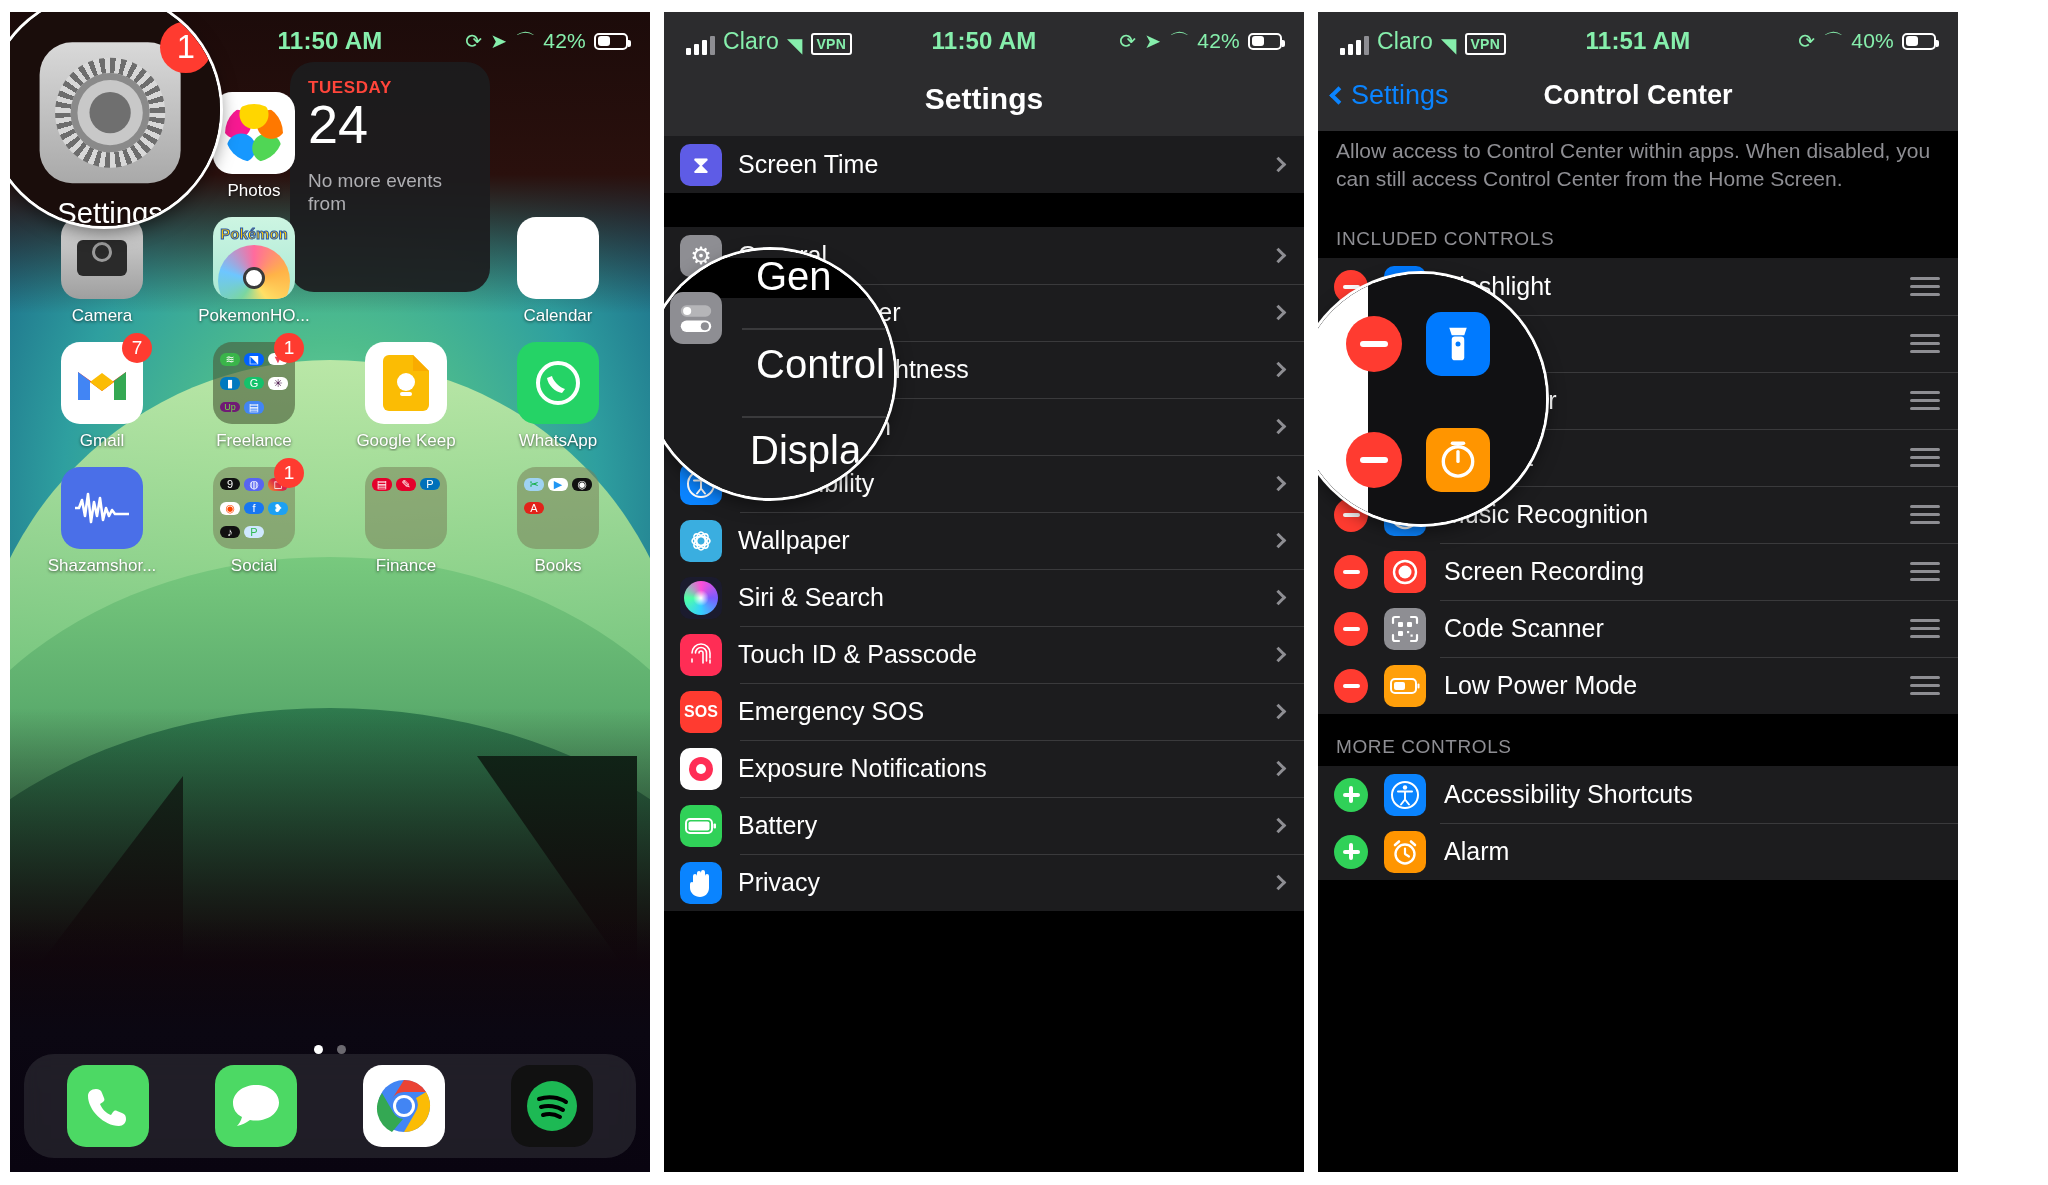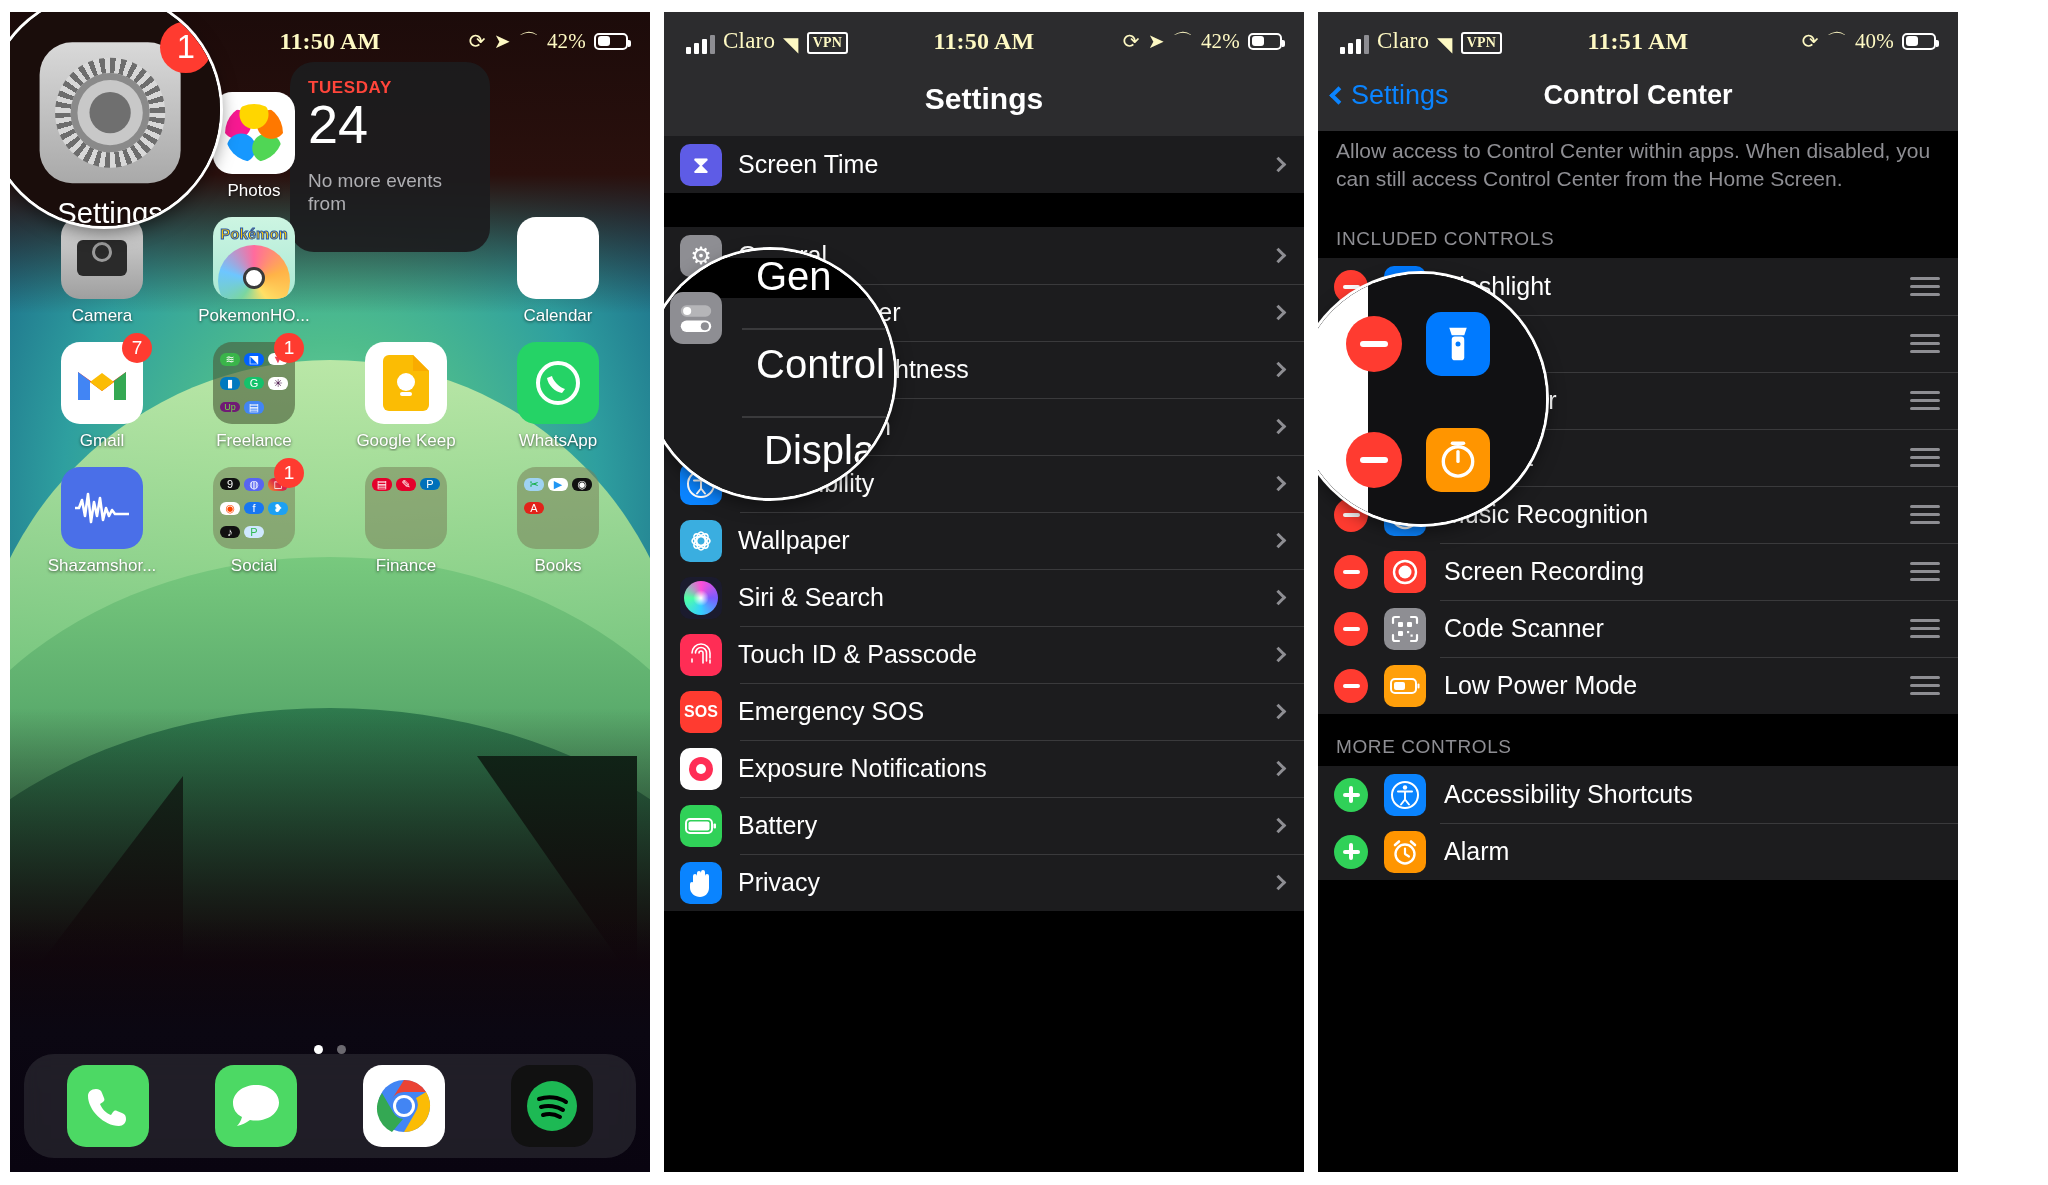--- a/index.html
+++ b/index.html
@@ -8,22 +8,22 @@
     background:#ffffff;
     font-family:"Liberation Sans", sans-serif;
     overflow:hidden;
   }
   .stage { position:relative; width:2048px; height:1185px; display:flex; gap:14px; padding:12px 10px; }
 
   
   .phone { position:relative; width:640px; height:1160px; background:#000; overflow:hidden; flex:0 0 640px; }
 
   
-  .statusbar { position:relative; height:58px; display:flex; align-items:center; color:#fef9c3;
-               font-size:23px; letter-spacing:.2px; z-index:6;font-family:Liberation Serif, serif; }
+  .statusbar { position:relative; height:58px; display:flex; align-items:center; color:#86efac;
+               font-size:23px; letter-spacing:.2px; z-index:6; }
   .sb-left { display:flex; align-items:flex-end; gap:8px; padding-left:22px; width:34%; }
   .sb-center { flex:1; text-align:center; font-weight:600; font-size:24px; }
   .sb-right { display:flex; align-items:center; justify-content:flex-end; gap:8px; padding-right:22px; width:34%; }
   .bars { display:flex; align-items:flex-end; gap:3px; height:18px; }
   .bars i { display:block; width:5px; background:#fff; border-radius:1px; }
   .bars i:nth-child(1){height:7px}.bars i:nth-child(2){height:11px}
   .bars i:nth-child(3){height:15px}.bars i:nth-child(4){height:19px;background:#8e8e93}
   .vpn { border:2px solid #fff; border-radius:3px; font-size:14px; font-weight:700; padding:0px 4px; line-height:18px; }
   .batt { position:relative; width:34px; height:17px; border:2px solid #fff; border-radius:5px; }
   .batt::after { content:""; position:absolute; right:-5px; top:5px; width:3px; height:7px; background:#fff; border-radius:0 2px 2px 0;}
@@ -39,21 +39,21 @@
   .hill { position:absolute; border-radius:50%; }
   .h1 { left:-6%; right:-6%; top:30%; height:62%; background:linear-gradient(180deg,#bfe9a8,#6cc274 55%,#2f7a4b); opacity:.95;}
   .h2 { left:-16%; right:-16%; top:47%; height:56%; background:linear-gradient(180deg,#78c97e,#2f7f52 60%,#17452f); }
   .h3 { left:-24%; right:-24%; top:60%; height:60%; background:linear-gradient(180deg,#2f7b4e,#16402c 70%,#0a1c14); }
   .mt { position:absolute; bottom:16%; width:0;height:0; border-style:solid; }
   .m1 { left:2%; border-width:0 0 210px 160px; border-color:transparent transparent #14301f transparent; }
   .m2 { right:2%; border-width:0 160px 230px 0; border-color:transparent #102a1a transparent transparent; }
   .dk { position:absolute; left:0; right:0; bottom:0; height:22%;
         background:linear-gradient(180deg, rgba(5,5,12,0) 0%, #0b0712 45%, #090410 100%); }
 
-  .widget { position:absolute; left:280px; top:50px; width:200px; height:190px;
+  .widget { position:absolute; left:280px; top:50px; width:200px; height:230px;
             background:rgba(28,28,30,.92); border-radius:24px; padding:16px 18px; color:#fff; }
   .w-day { color:#ff453a; font-size:17px; font-weight:700; letter-spacing:.6px; }
   .w-num { font-size:54px; font-weight:400; line-height:1.05; margin-top:-2px;}
   .w-txt { color:#aeaeb2; font-size:19px; line-height:1.25; margin-top:16px; }
 
   .grid { position:absolute; left:0; right:0; top:64px; padding:0 16px; }
   .row { display:flex; }
   .app { width:25%; text-align:center; padding-top:16px; }
   .icon-box { width:82px; height:82px; margin:0 auto; border-radius:19px; position:relative;
               display:flex; align-items:center; justify-content:center; overflow:hidden; }
@@ -571,21 +571,21 @@
               <rect x="3" y="5" width="24" height="9" rx="4.5" fill="#fff" opacity=".35"></rect>
               <circle cx="8" cy="9.5" r="3.2" fill="#fff"></circle>
               <rect x="3" y="17" width="24" height="9" rx="4.5" fill="#fff"></rect>
               <circle cx="22" cy="21.5" r="3.2" fill="#8e8e93"></circle>
             </svg>
         </div>
         <div style="position:absolute;left:110px;top:4px;color:#fff;font-size:40px;font-weight:500">Gen</div>
         <div style="position:absolute;left:96px;right:0;top:78px;height:2px;background:#3a3a3c"></div>
         <div style="position:absolute;left:110px;top:92px;color:#fff;font-size:40px;font-weight:400">Control</div>
         <div style="position:absolute;left:96px;right:0;top:166px;height:2px;background:#3a3a3c"></div>
-        <div style="position:absolute;left:118px;top:178px;color:#fff;font-size:40px">Displa</div>
+        <div style="position:absolute;left:104px;top:178px;color:#fff;font-size:40px">Displa</div>
       </div>
     </div>
   </div>
 
   <div class="phone">
     <div class="nav">
       <div class="statusbar">
         <div class="sb-left">
           <span class="bars">
               <i></i>

